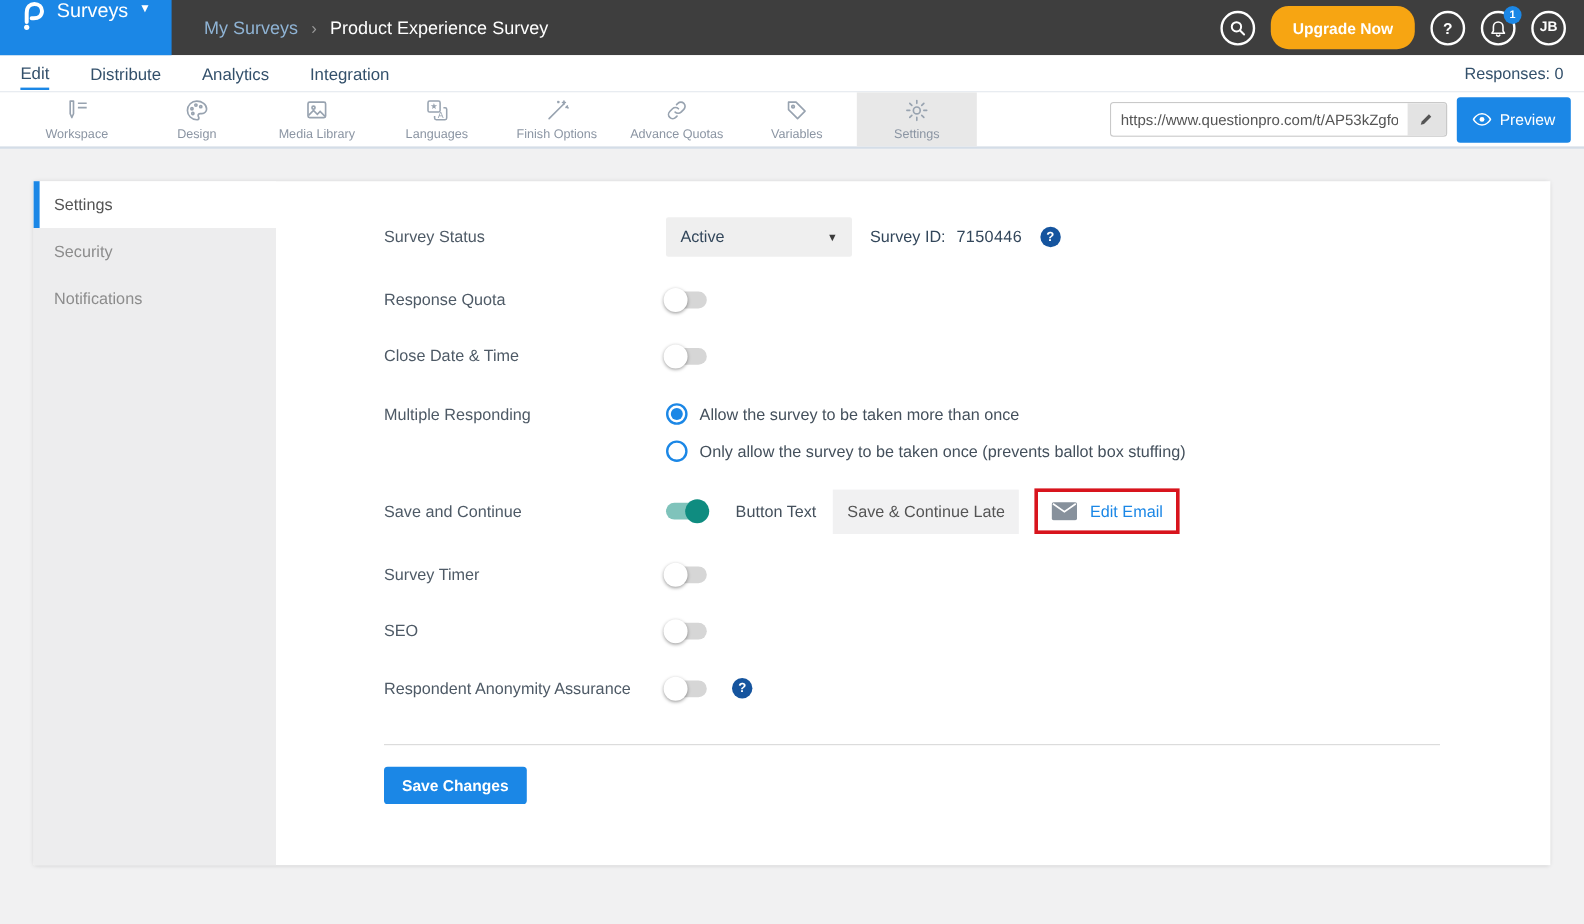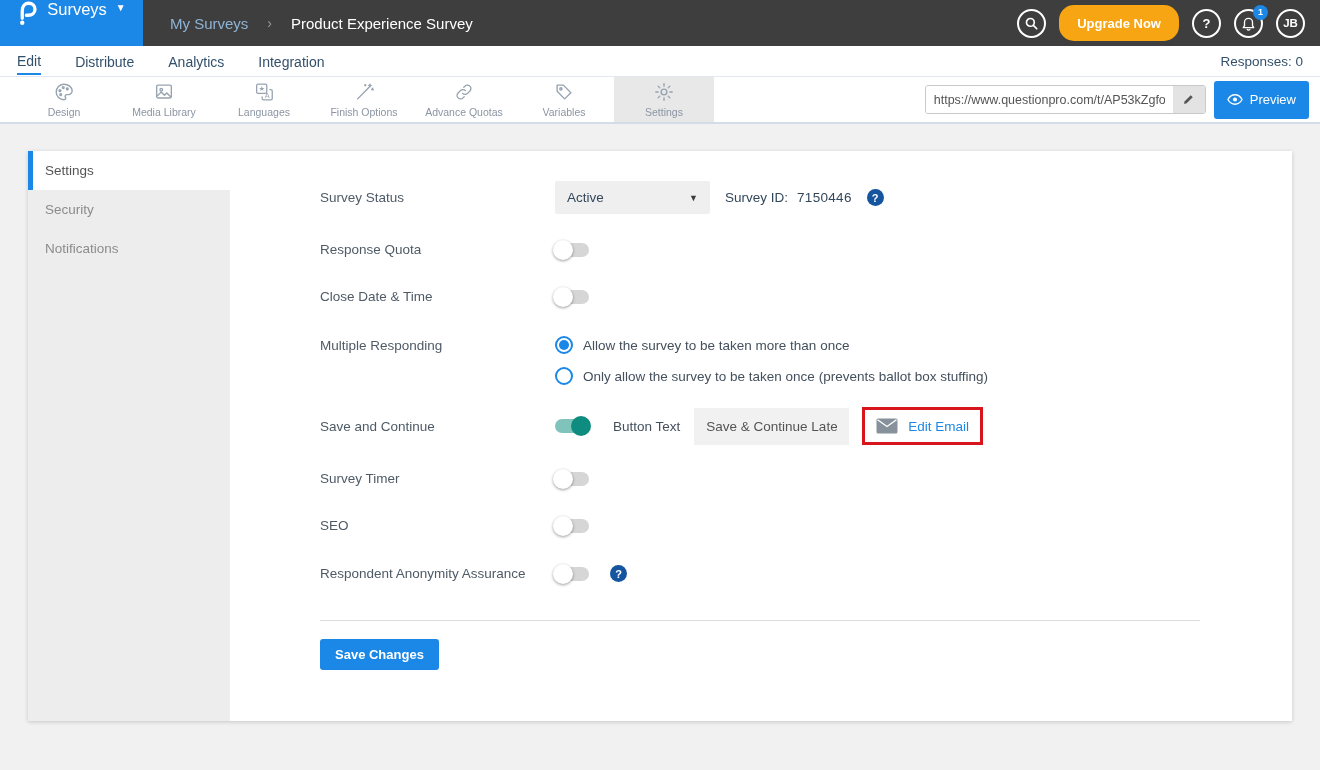--- a/index.html
+++ b/index.html
@@ -4,21 +4,21 @@
 <style>
   * { margin:0; padding:0; box-sizing:border-box; }
   html,body { width:1320px; height:770px; }
   body { font-family:"Liberation Sans", sans-serif; background:#f1f1f2; overflow:hidden; }
 
   
   .topbar { display:flex; height:46px; background:#3e3e3e; align-items:stretch; }
   .logo-box { width:143px; background:#1b87e6; display:flex; justify-content:center; gap:9px; cursor:pointer; }
   .logo-box .brand-label { color:#fff; font-size:16.5px; }
   .logo-box .caret { color:#fff; font-size:10px; margin-top:2px; }
-  .breadcrumb { display:flex; align-items:center; margin-left:27px; gap:19px; font-size:15px;text-align:center; }
+  .breadcrumb { display:flex; align-items:center; margin-left:27px; gap:11px; font-size:15px;text-align:center; }
   .crumb-parent { color:#8fb3d4; cursor:pointer; }
   .crumb-sep { color:#9a9a9a; font-size:14px; }
   .crumb-current { color:#ffffff; }
   .top-actions { margin-left:auto; display:flex; align-items:center; gap:13px; margin-right:15px; }
   .circle-btn { width:29px; height:29px; border:2px solid #fff; border-radius:50%; display:flex; align-items:center; justify-content:center; color:#fff; font-size:13px; font-weight:bold; cursor:pointer; position:relative; }
   .upgrade-btn { background:#f7a512; color:#fff; font-weight:bold; font-size:13px; border:none; border-radius:15px; height:36px; padding:0 18px; cursor:pointer; }
   .badge { position:absolute; top:-6px; right:-7px; min-width:15px; height:15px; background:#1b87e6; border-radius:50%; color:#fff; font-size:9px; font-weight:bold; display:flex; align-items:center; justify-content:center; }
 
   
   .navrow { height:31px; background:#fff; display:flex; align-items:center; padding:4px 17px; border-bottom:1px solid #e3e8ee; }
@@ -128,20 +128,29 @@
   <span class="navtab active">Edit</span>
   <span class="navtab">Distribute</span>
   <span class="navtab">Analytics</span>
   <span class="navtab">Integration</span>
   <span class="responses">Responses: 0</span>
 </div>
 
 <div class="toolbar">
   <div class="tools">
 
+    <div class="tool">
+      <span style="display:flex">
+        <svg width="24" height="22" viewBox="0 0 24 24" fill="none" stroke-width="1.5">
+          <path d="M6 3.5h3v11.5l-1.5 3.5-1.5-3.5z" stroke-linejoin="round"></path>
+            <path d="M13 5.5h8M13 9.5h8"></path>
+        </svg>
+      </span>
+      <span class="tlabel">Workspace</span>
+    </div>
 
     <div class="tool">
       <span style="display:flex">
         <svg width="24" height="22" viewBox="0 0 24 24" fill="none" stroke-width="1.5">
           <path d="M12 3.5a8.5 8.5 0 100 17c1.4 0 1.9-.8 1.9-1.6 0-.9-.7-1.3-.7-2.2 0-1 .8-1.8 2-1.8h1.4a4.2 4.2 0 004.3-4.2c0-4-4.2-7.2-8.9-7.2z" stroke-linejoin="round"></path>
           <circle cx="7.6" cy="10.5" r="1"></circle>
             <circle cx="11.2" cy="7.2" r="1"></circle>
             <circle cx="15.6" cy="8.6" r="1"></circle>
             <circle cx="8.4" cy="14.8" r="1"></circle>
         </svg>

